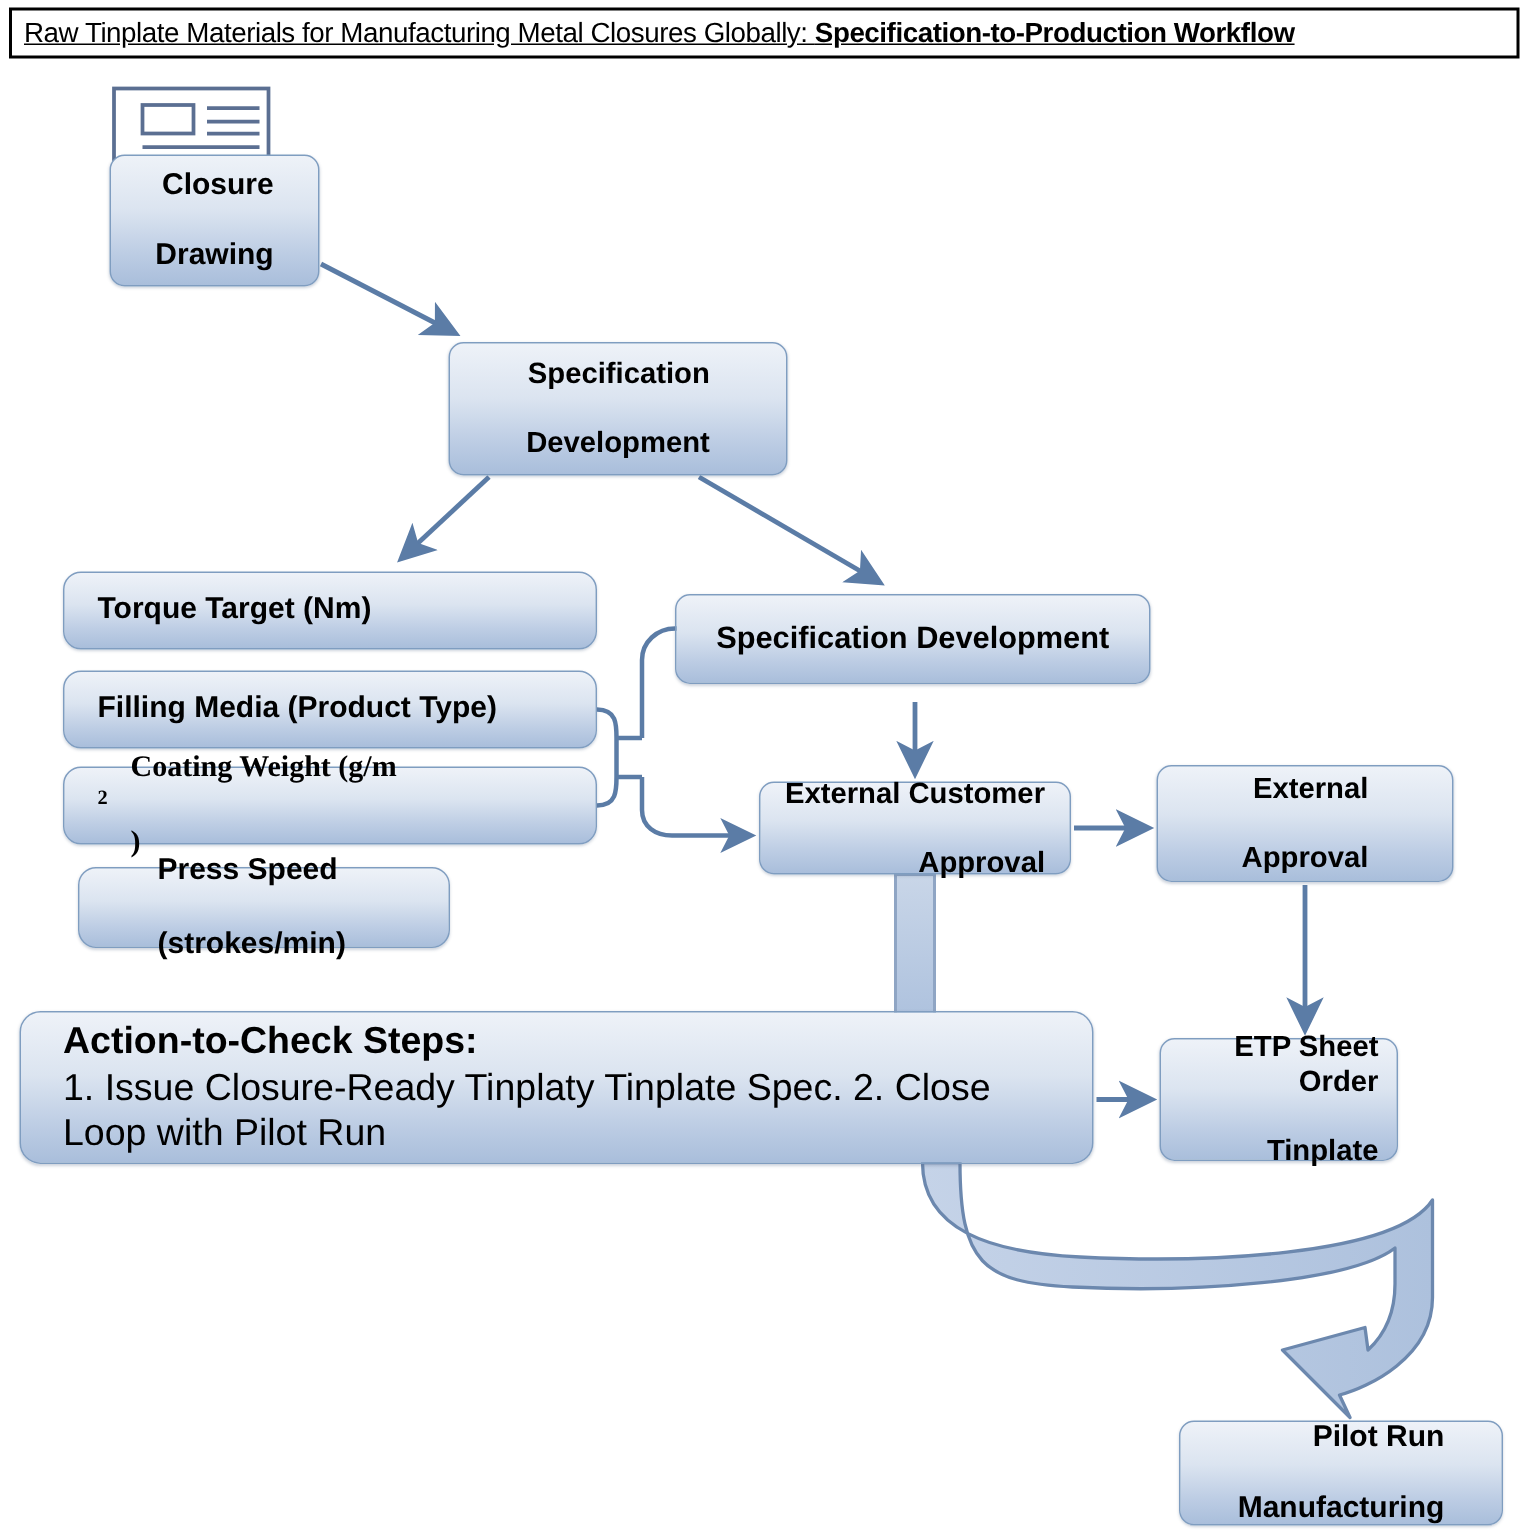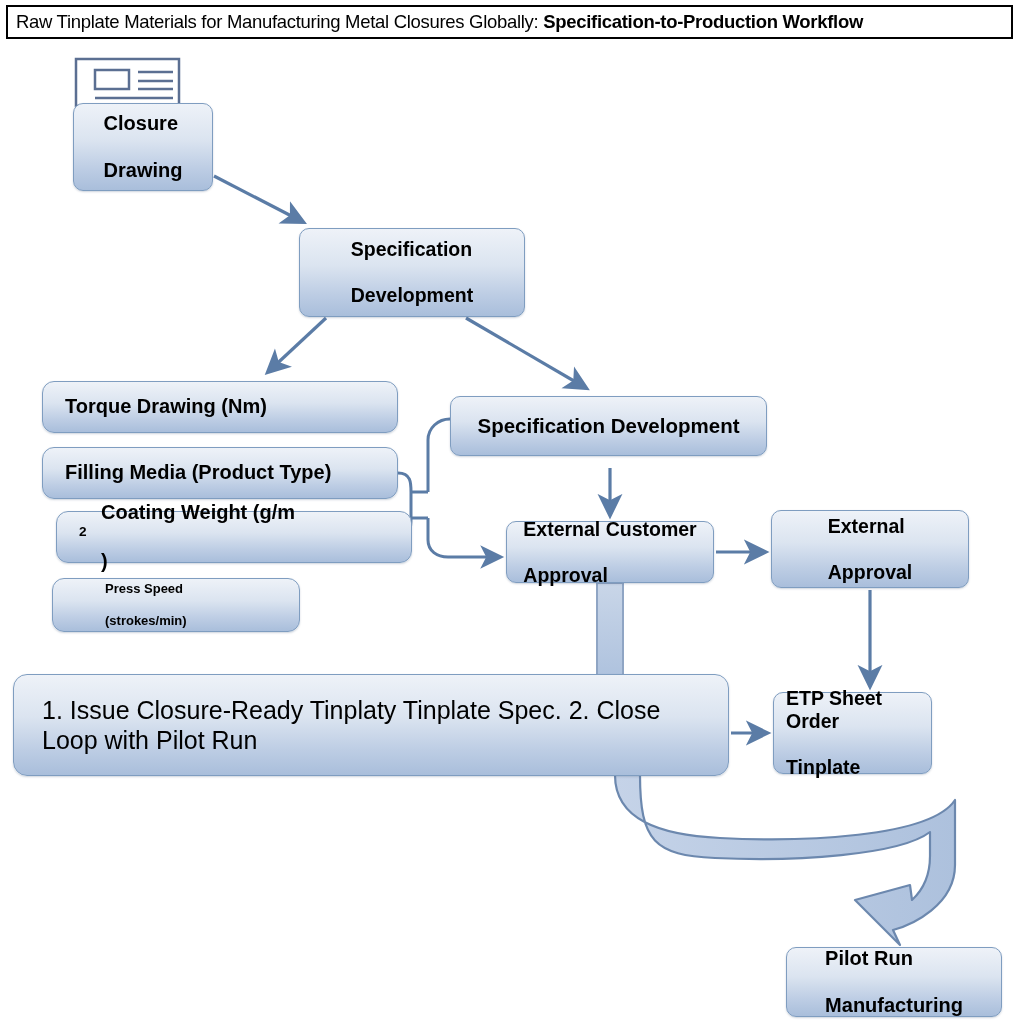--- a/index.html
+++ b/index.html
@@ -25,20 +25,21 @@
     left: 6px;
     top: 5px;
     width: 1007px;
     height: 34px;
     border: 2px solid #000000;
     background: #ffffff;
     box-sizing: border-box;
     display: flex;
     align-items: center;
     padding-left: 8px;
+    text-decoration: underline;
   }
   #title-text {
     font-size: 18.5px;
     color: #000000;
     letter-spacing: -0.3px;
     white-space: nowrap;
     font-weight: 400;
   }
   #title-text .bold {
     font-weight: bold;
@@ -58,21 +59,21 @@
   .node {
     position: absolute;
     box-sizing: border-box;
     border: 1px solid #7f9dc0;
     border-radius: 10px;
     background: linear-gradient(to bottom, #eef2f8 0%, #dbe4f0 42%, #bdcde4 75%, #a9bedb 100%);
     box-shadow: 0 1px 2px rgba(90,110,140,0.30);
     display: flex;
     align-items: center;
     justify-content: center;
-    text-align: left;
+    text-align: right;
     color: #000000;
     font-weight: bold;
     line-height: 1.18;
     z-index: 3;
   }
   .node span {
     display: block;
     padding: 0 6px;
   }
 
@@ -85,22 +86,22 @@
   .node.param span {
     padding-left: 22px;
   }
 
   
   #node-closure-drawing { left: 73px;  top: 103px; width: 140px; height: 88px;  font-size: 20px; }
   #node-spec-dev-1      { left: 299px; top: 228px; width: 226px; height: 89px;  font-size: 19.5px; }
 
   #node-torque          { left: 42px;  top: 381px; width: 356px; height: 52px;  font-size: 20px; }
   #node-filling         { left: 42px;  top: 447px; width: 356px; height: 52px;  font-size: 20px; }
-  #node-coating         { left: 56px;  top: 511px; width: 356px; height: 52px;  font-size: 20px; }
-  #node-press-speed     { left: 52px;  top: 578px; width: 248px; height: 54px;  font-size: 13px; }
+  #node-coating         { left: 42px;  top: 511px; width: 356px; height: 52px;  font-size: 20px; font-family: Liberation Serif, serif; }
+  #node-press-speed     { left: 52px;  top: 578px; width: 248px; height: 54px;  font-size: 20px; }
   #node-press-speed span { padding-left: 26px; line-height: 1.22; }
 
   #node-spec-dev-2      { left: 450px; top: 396px; width: 317px; height: 60px;  font-size: 20.5px; }
   #node-ext-approval    { left: 506px; top: 521px; width: 208px; height: 62px;  font-size: 19.5px; }
   #node-int-approval    { left: 771px; top: 510px; width: 198px; height: 78px;  font-size: 19.5px; }
   #node-etp             { left: 773px; top: 692px; width: 159px; height: 82px;  font-size: 19.5px; }
   #node-pilot-run       { left: 786px; top: 947px; width: 216px; height: 70px;  font-size: 20px; }
 
   
   #node-action-banner {
@@ -230,21 +231,21 @@
 
   <div class="node" id="node-closure-drawing">
     <span><span>Closure</span><br><span>Drawing</span></span>
   </div>
 
   <div class="node" id="node-spec-dev-1">
     <span><span>Specification</span><br><span>Development</span></span>
   </div>
 
   <div class="node param" id="node-torque">
-    <span>Torque Drawing (Nm)</span>
+    <span>Torque Target (Nm)</span>
   </div>
 
   <div class="node param" id="node-filling">
     <span>Filling Media (Product Type)</span>
   </div>
 
   <div class="node param" id="node-coating">
     <span><span>Coating Weight (g/m</span><sup style="font-size:0.68em">2</sup><span>)</span></span>
   </div>
 
@@ -263,20 +264,21 @@
   <div class="node" id="node-int-approval">
     <span><span>External</span><br><span>Approval</span></span>
   </div>
 
   <div class="node" id="node-etp">
     <span><span>ETP Sheet Order</span><br><span>Tinplate</span></span>
   </div>
 
   <div class="node" id="node-action-banner">
     <span>
+        <span id="action-lead">Action-to-Check Steps:</span>
         <span> 1. Issue Closure-Ready Tinplaty Tinplate Spec. 2. Close Loop with Pilot Run</span>
       </span>
   </div>
 
   <div class="node" id="node-pilot-run">
     <span><span>Pilot Run</span><br><span>Manufacturing</span></span>
   </div>
 
 </div>
 

